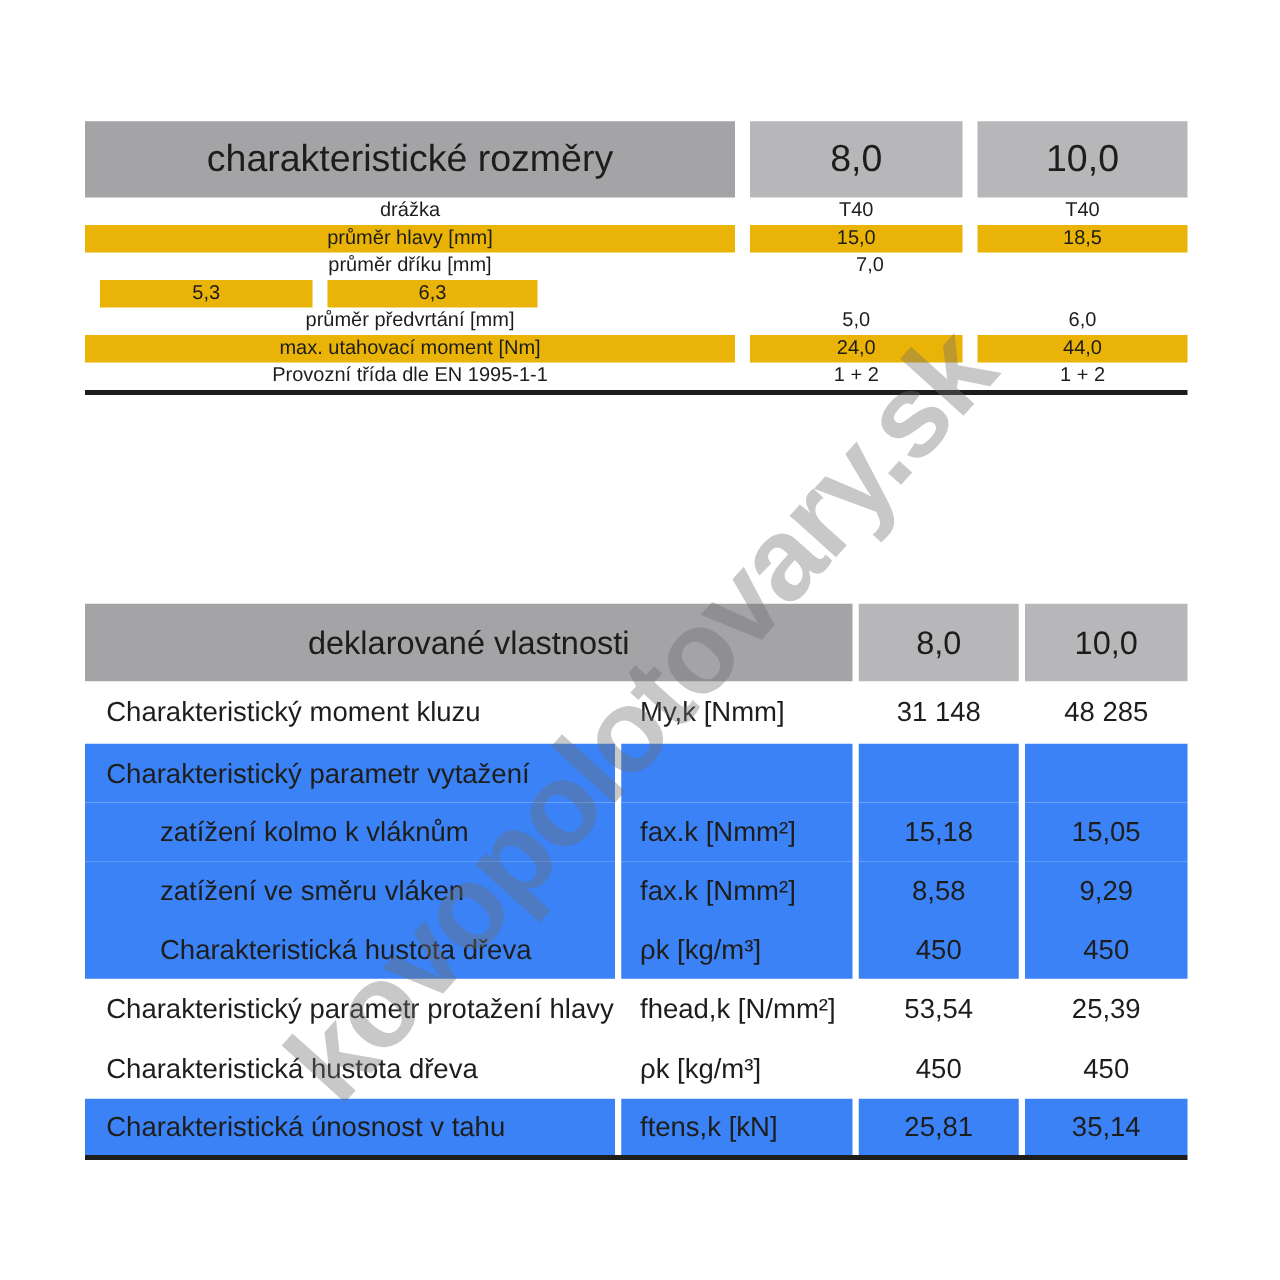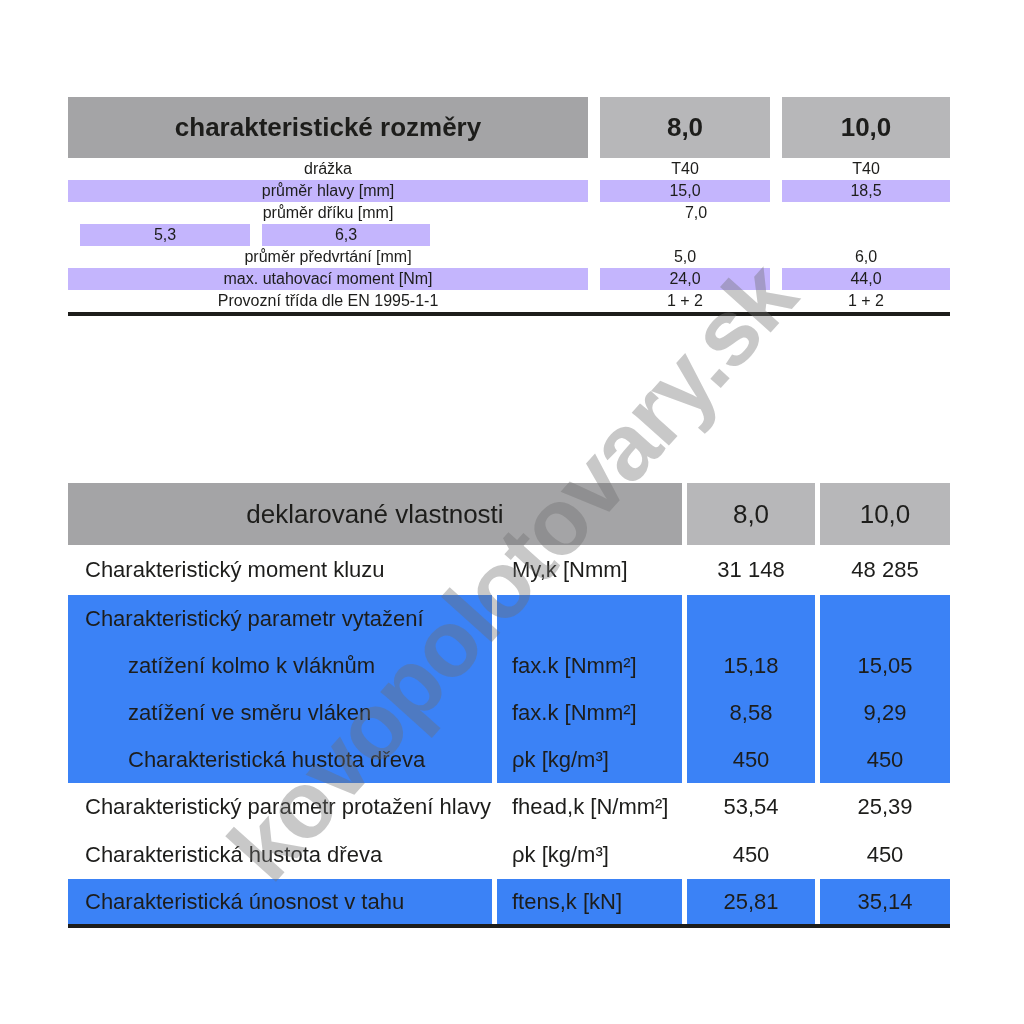--- a/index.html
+++ b/index.html
@@ -6,30 +6,30 @@
   body{
     width:1024px;height:1024px;position:relative;background:#ffffff;
     font-family:"Liberation Sans",sans-serif;color:#1d1d1b;overflow:hidden;
   }
   .tbl{position:absolute;left:68px;width:882px;border-bottom:4px solid #1d1d1b}
   #t1{top:97px}
   #t2{top:483px}
   .flex{display:flex}
   .cell{display:flex;align-items:center;justify-content:center;box-sizing:border-box;text-align:center}
   
-  .t1h{height:61px;font-weight:bold;font-size:26px}
+  .t1h{height:61px;font-weight:normal;font-size:30px}
   .t1h .lab{width:520px;background:#a4a4a6}
   .t1h .v1{width:170px;background:#b7b7b9}
   .t1h .v2{width:168px;background:#b7b7b9}
   .g12{width:12px;flex:0 0 12px}
   .t1r{height:22px;font-size:16px}
   .t1r .lab{width:520px}
   .t1r .v1{width:170px}
   .t1r .v2{width:168px}
-  .stripe .lab,.stripe .v1,.stripe .v2{background:#c4b5fd}
+  .stripe .lab,.stripe .v1,.stripe .v2{background:#eab308}
   
   .t2h{height:62px;font-weight:normal;font-size:26px}
   .t2h .lab{width:614px;background:#a4a4a6}
   .t2h .v1{width:128px;background:#b7b7b9}
   .t2h .v2{width:130px;background:#b7b7b9}
   .g5{width:5px;flex:0 0 5px}
   .t2r{font-size:22px}
   .t2r .l{width:424px;justify-content:flex-start;text-align:center;padding-left:17px}
   .t2r .u{width:185px;justify-content:flex-start;text-align:left;padding-left:15px}
   .t2r .v1{width:128px}

